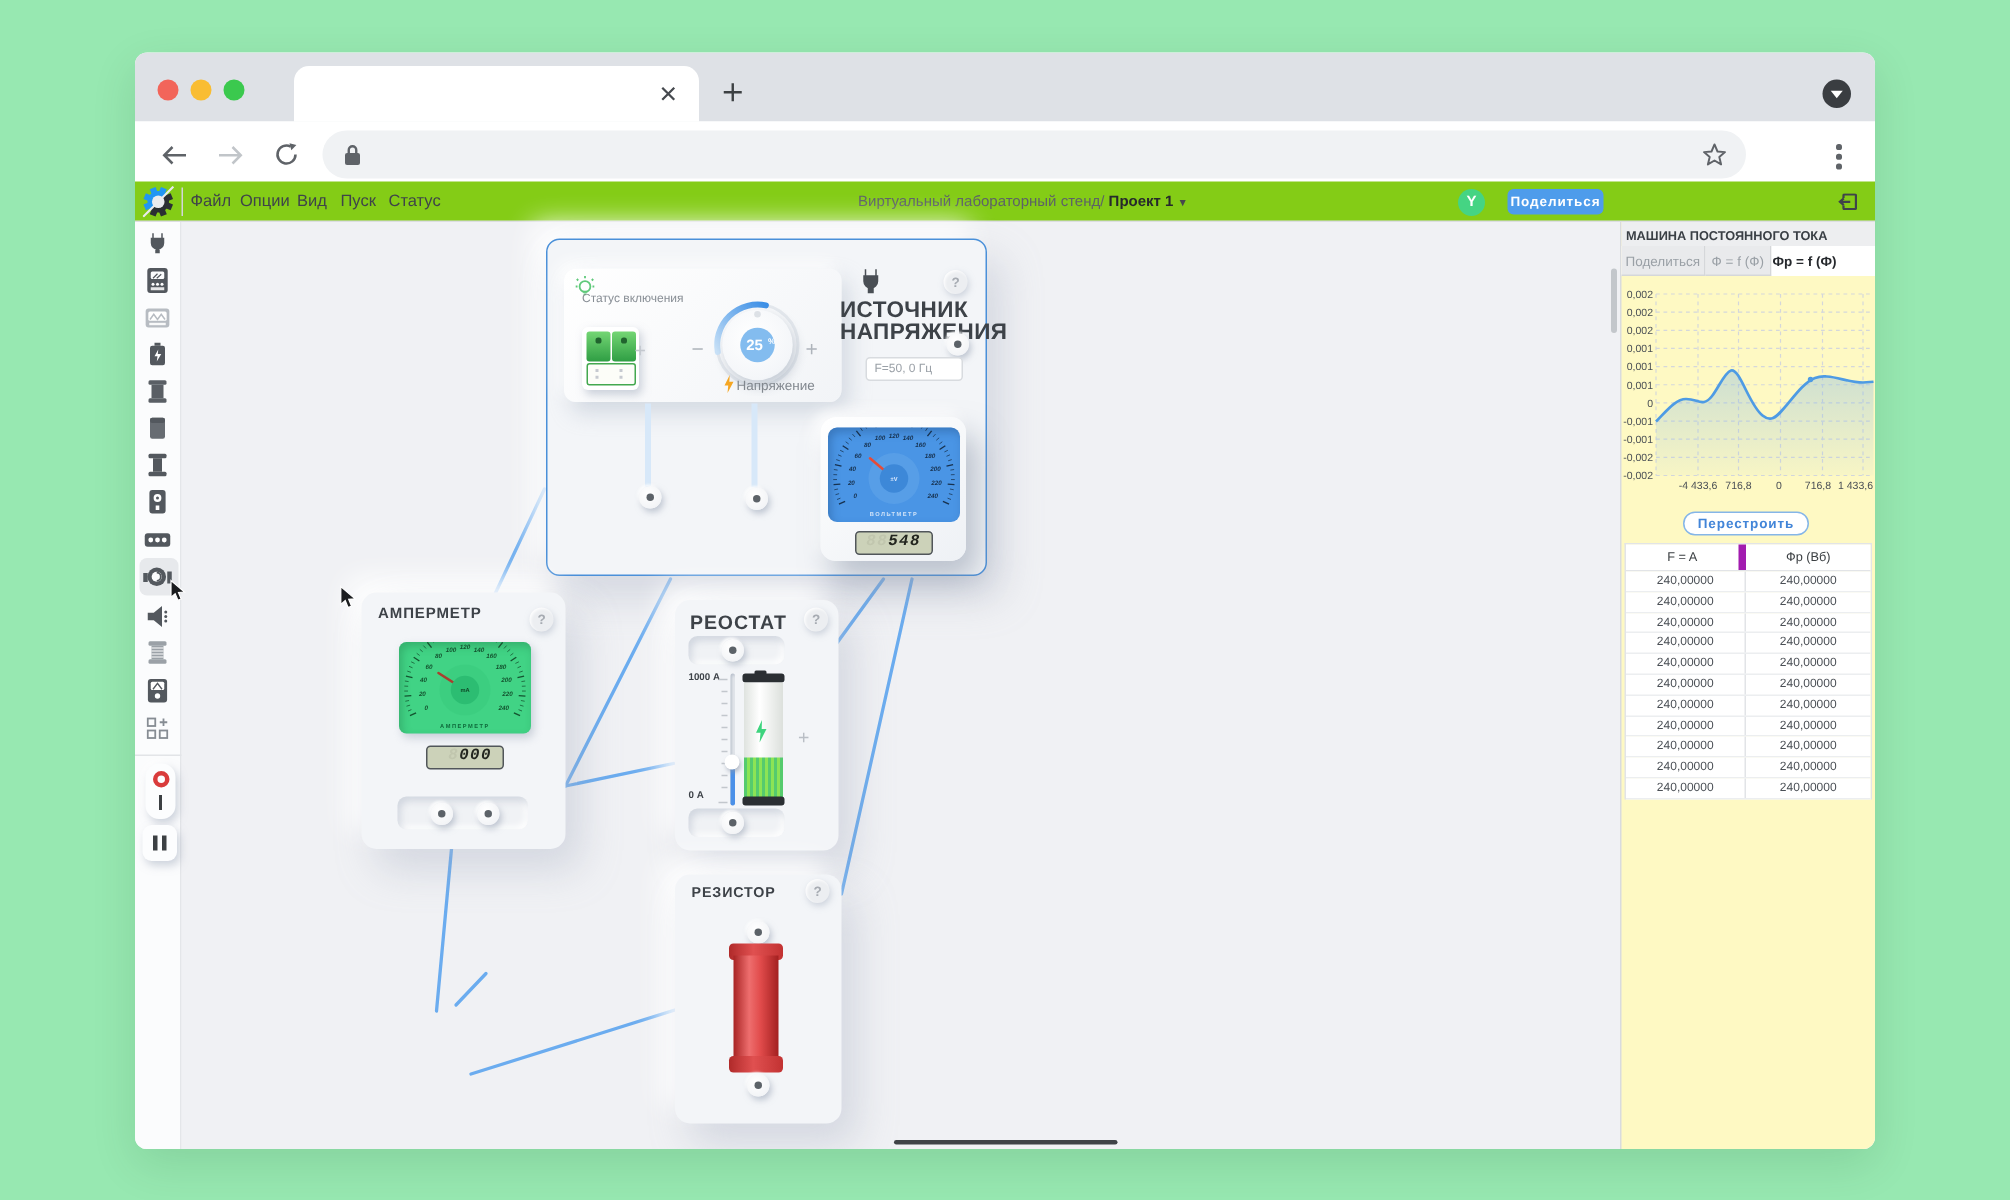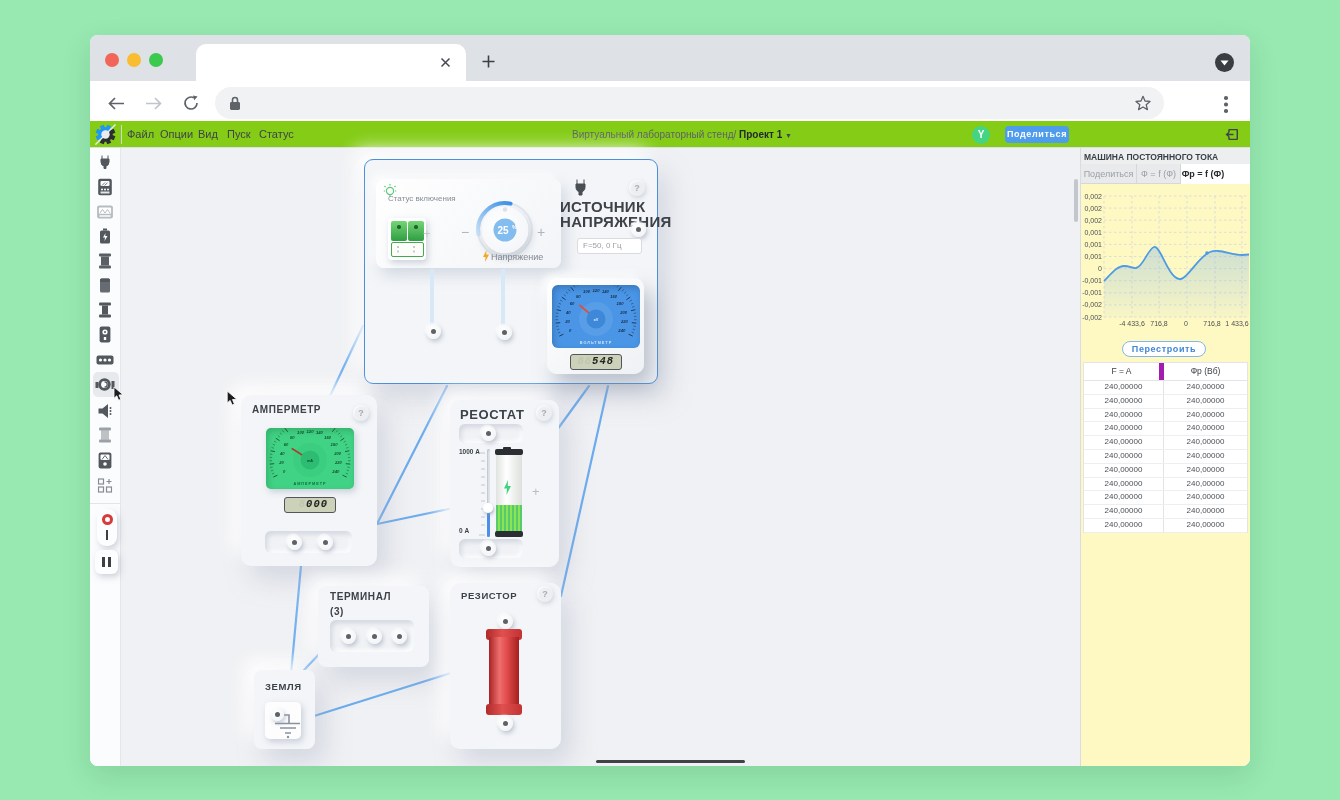--- a/index.html
+++ b/index.html
@@ -479,55 +479,31 @@
       <div class="abs" style="left:45px;top:131px;width:28px;height:6px;background:#2b2f33;border-radius:2px;"></div>
       <svg class="abs" style="left:53px;top:80px" width="9" height="15" viewBox="0 0 9 15">
           <path d="M5 0 L1 8.5 H4 L3.4 15 L8 6 H4.8 Z" fill="#3ed47e"></path>
         </svg>
       <div class="abs" style="left:82px;top:84px;font-size:13px;color:#b9bec5;">+</div>
       <div class="strip" style="left:9px;top:139px;width:64px;height:19px;">
         <div class="conn" style="left:21.5px;top:2px;"></div>
       </div>
     </div>
 
-    <div class="card" style="left:228px;top:438px;width:111px;height:81px;border-radius:8px;">
-      <div class="ttl" style="left:12px;top:5px;">ТЕРМИНАЛ</div>
-      <div class="ttl" style="left:12px;top:20px;">(3)</div>
-      <div class="strip" style="left:12px;top:34px;width:84px;height:32px;">
-        <div class="conn" style="left:10.5px;top:8.5px;"></div>
-        <div class="conn" style="left:36.5px;top:8.5px;"></div>
-        <div class="conn" style="left:61.5px;top:8.5px;"></div>
-      </div>
-    </div>
 
     <div class="card" style="left:360px;top:435px;width:111px;height:166px;">
       <div class="ttl" style="left:11px;top:7px;font-size:9.5px;">РЕЗИСТОР</div>
       <div class="q" style="left:87px;top:3px;">?</div>
       <div class="conn" style="left:47.5px;top:30.5px;"></div>
       <div class="abs" style="left:36px;top:46px;width:36px;height:11px;background:linear-gradient(90deg,#b02a2a,#e05050 45%,#c23232);border-radius:3px;"></div>
       <div class="abs" style="left:39px;top:54px;width:30px;height:71px;background:linear-gradient(90deg,#a82424,#ee6e6e 35%,#e14b4b 60%,#a32020);"></div>
       <div class="abs" style="left:36px;top:121px;width:36px;height:11px;background:linear-gradient(90deg,#b02a2a,#e05050 45%,#c23232);border-radius:3px;"></div>
       <div class="conn" style="left:47.5px;top:132.5px;"></div>
     </div>
 
-    <div class="card" style="left:164px;top:522px;width:61px;height:79px;border-radius:8px;">
-      <div class="ttl" style="left:11px;top:11px;font-size:9.5px;">ЗЕМЛЯ</div>
-      <div class="abs" style="left:11px;top:32px;width:36px;height:37px;background:#fdfdfe;border-radius:5px;box-shadow:2px 3px 6px rgba(160,170,188,.5);">
-        <svg class="abs" style="left:0;top:0" width="36" height="37" viewBox="0 0 36 37">
-            <g stroke="#8a92a0" stroke-width="1.6" fill="none">
-              <path d="M19 13 H24 V21"></path>
-              <line x1="10" y1="21.5" x2="35" y2="21.5"></line>
-              <line x1="15" y1="26" x2="31" y2="26"></line>
-              <line x1="20" y1="31" x2="26" y2="31"></line>
-            </g>
-            <circle cx="23" cy="35" r="1.2" fill="#8a92a0"></circle>
-          </svg>
-        <div class="conn" style="left:5.5px;top:6px;width:13px;height:13px;"></div>
-      </div>
-    </div>
 
     <svg class="abs" style="left:23px;top:238px" width="12" height="16" viewBox="0 0 12 16">
         <path d="M1 1 L1 12.2 L3.8 9.8 L5.6 14.2 L7.8 13.3 L6 9 L10 8.7 Z" fill="#1b1d1f" stroke="#fff" stroke-width="0.8"></path>
       </svg>
     <svg class="abs" style="left:136px;top:242px" width="13" height="17" viewBox="0 0 12 16">
         <path d="M1 1 L1 12.2 L3.8 9.8 L5.6 14.2 L7.8 13.3 L6 9 L10 8.7 Z" fill="#1b1d1f" stroke="#fff" stroke-width="0.8"></path>
       </svg>
 
     <div class="rpanel">
       <div class="abs" style="left:0;top:0;width:170px;height:16px;background:#edeef0;"></div>

